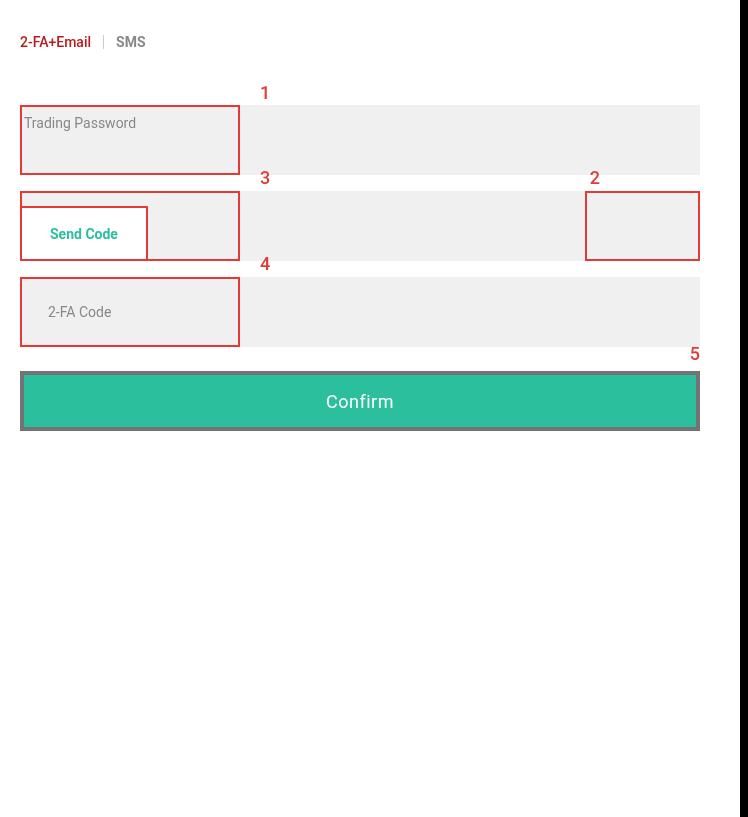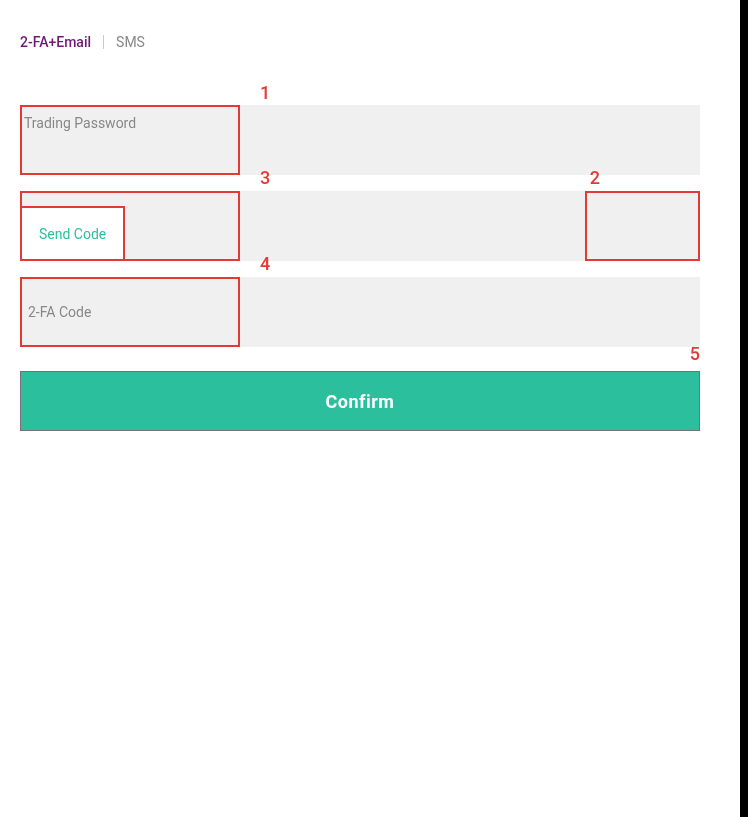--- a/index.html
+++ b/index.html
@@ -39,27 +39,27 @@
       margin-bottom: 28px;
     }
 
     .tab-item {
       font-size: 14px;
       cursor: pointer;
       padding: 4px 0;
     }
 
     .tab-item.active {
-      color: #701a75;
+      color: #b91c1c;
       font-weight: 500;
     }
 
     .tab-item.inactive {
       color: #888888;
-      font-weight: 400;
+      font-weight: 700;
       text-align: right;
     }
 
     .tab-divider {
       width: 1px;
       height: 14px;
       background: #cccccc;
       margin: 0 12px;
     }
 
@@ -162,23 +162,23 @@
 
     .email-input-area::placeholder {
       color: #888;
     }
 
     .send-code-btn {
       background: #ffffff;
       border: 2px solid #e53935;
       color: #2bbf9d;
       font-size: 14px;
-      font-weight: 400;
+      font-weight: 700;
       cursor: pointer;
-      padding: 0 17px;
+      padding: 0 28px;
       white-space: nowrap;
       font-family: inherit;
       min-width: 100px;
       margin-top: 15px;
     }
 
     .email-outline {
       position: absolute;
       top: 0;
       left: 0;
@@ -221,21 +221,21 @@
       height: 70px;
       background: #f0f0f0;
       position: relative;
     }
 
     .twofa-input {
       flex: 1;
       background: transparent;
       border: none;
       outline: none;
-      padding: 10px 8px;
+      padding: 10px 28px;
       font-size: 14px;
       color: #555;
       font-family: inherit;
     }
 
     .twofa-input::placeholder {
       color: #888;
     }
 
     .twofa-outline {
@@ -261,24 +261,24 @@
       font-size: 18px;
       font-weight: 500;
       top: -28px;
       right: 0;
     }
 
     .confirm-btn {
       width: 100%;
       height: 60px;
       background: #2bbf9d;
-      border: 1px solid #737373;
+      border: 4px solid #737373;
       color: #ffffff;
       font-size: 18px;
-      font-weight: 700;
+      font-weight: 400;
       cursor: pointer;
       font-family: inherit;
       letter-spacing: 0.5px;
     }
 
     
     .right-border {
       width: 8px;
       background: #000;
       position: fixed;

